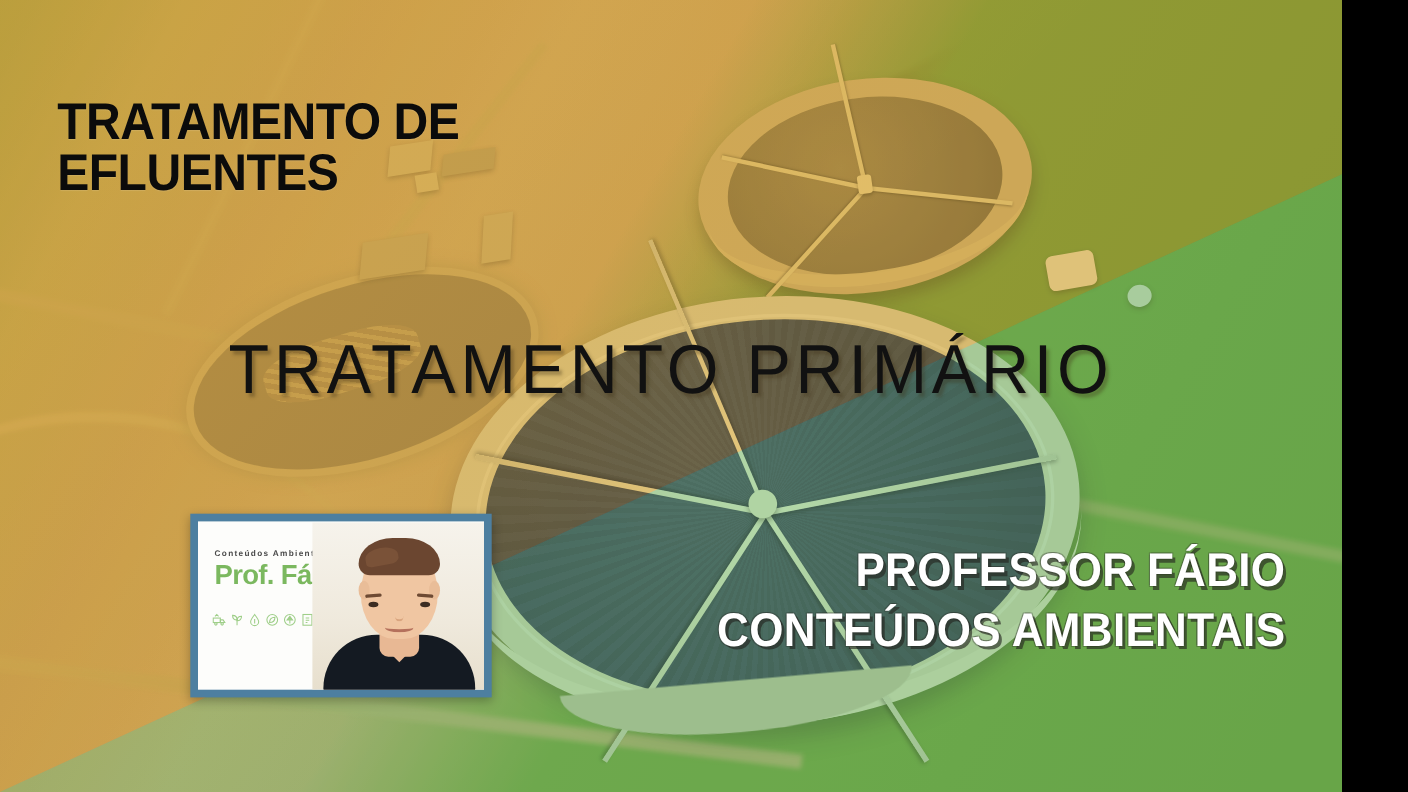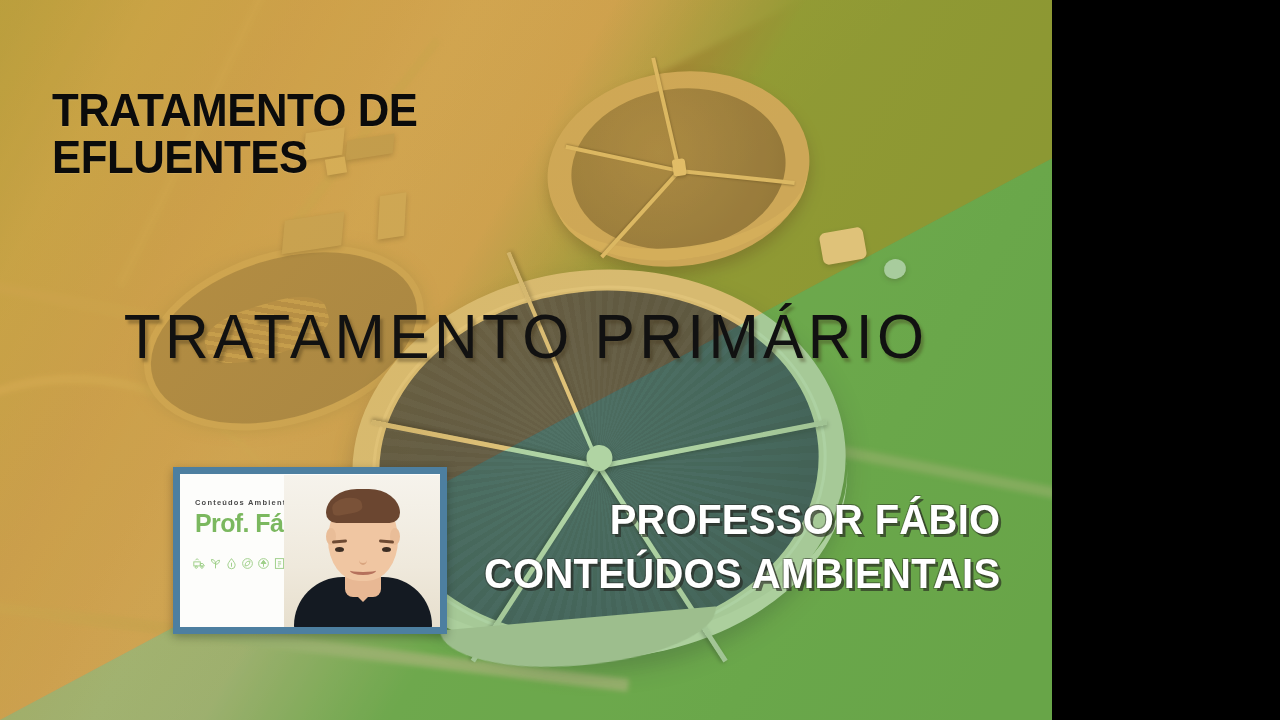--- a/index.html
+++ b/index.html
@@ -1,20 +1,20 @@
 <!DOCTYPE html>
 <html><head>
 <meta charset="utf-8">
 <style>
   * { margin:0; padding:0; box-sizing:border-box; }
   html,body { width:1280px; height:720px; overflow:hidden; background:#000; }
 
   .stage{
     position:relative;
-    width:1052px; height:720px;
+    width:1220px; height:720px;
     overflow:hidden;
     font-family:"Liberation Sans", sans-serif;
   }
 
   
   .photo{ position:absolute; inset:0; overflow:hidden; background:#b9a779; }
 
   
   .ground{
     position:absolute; inset:-10%;

